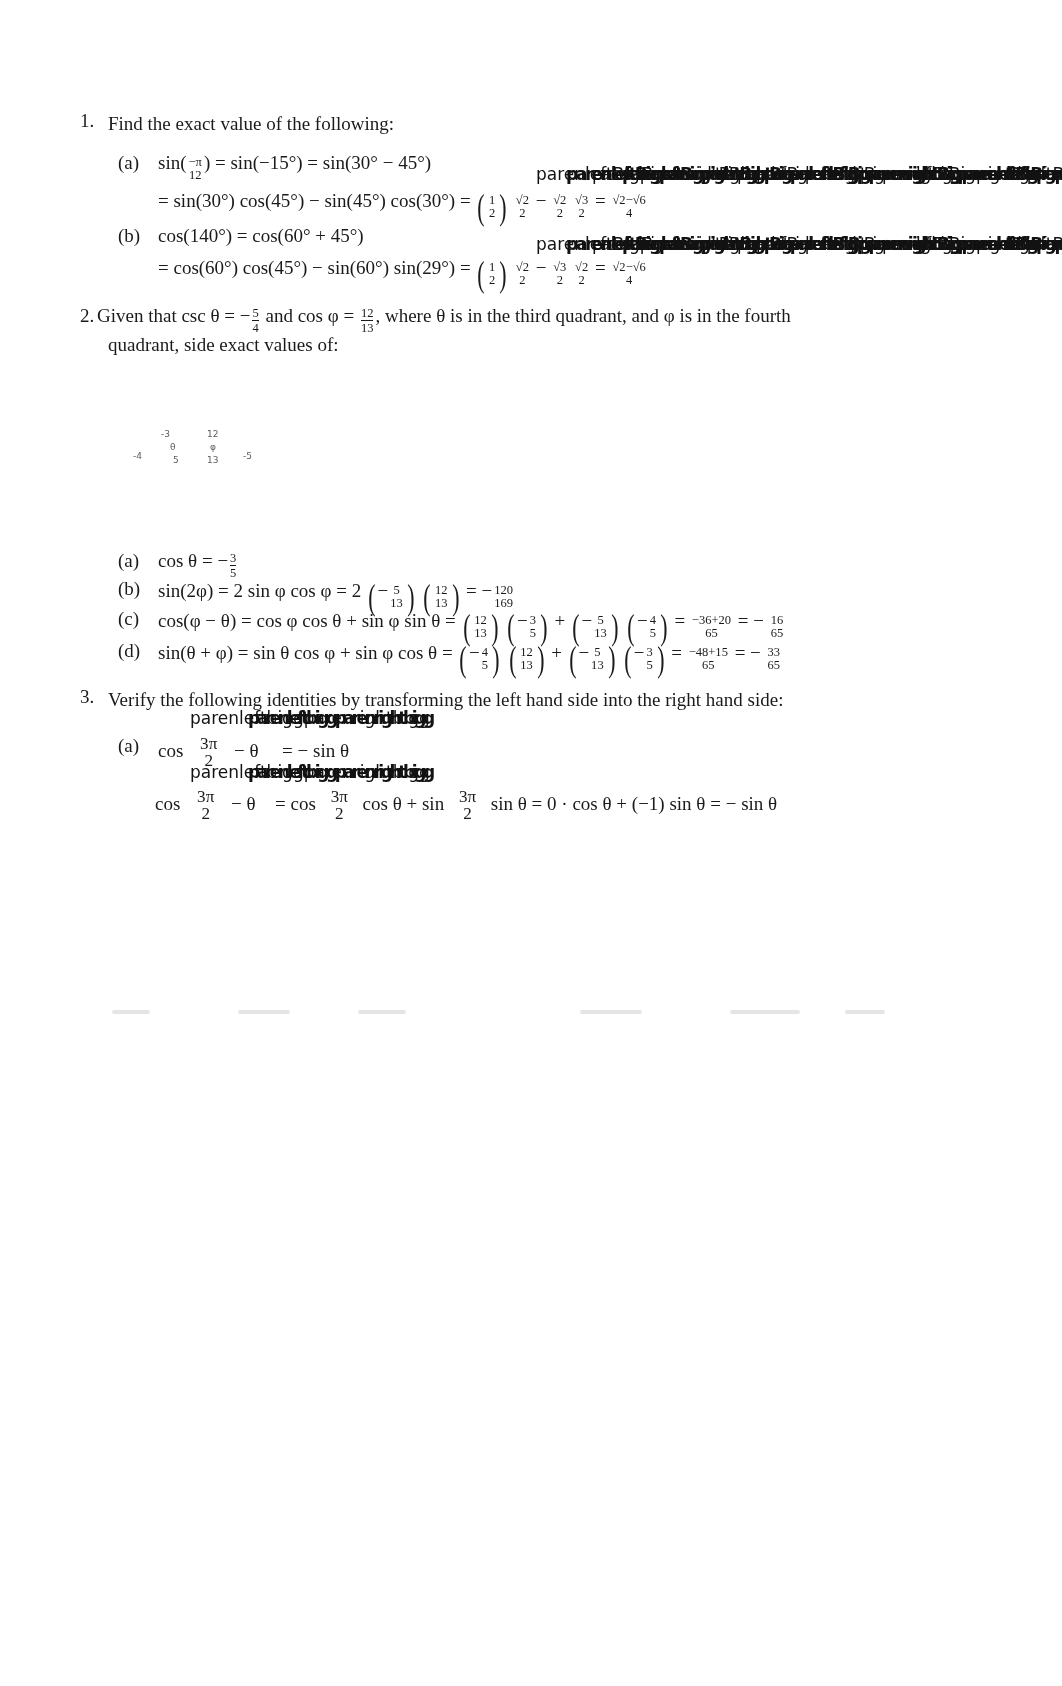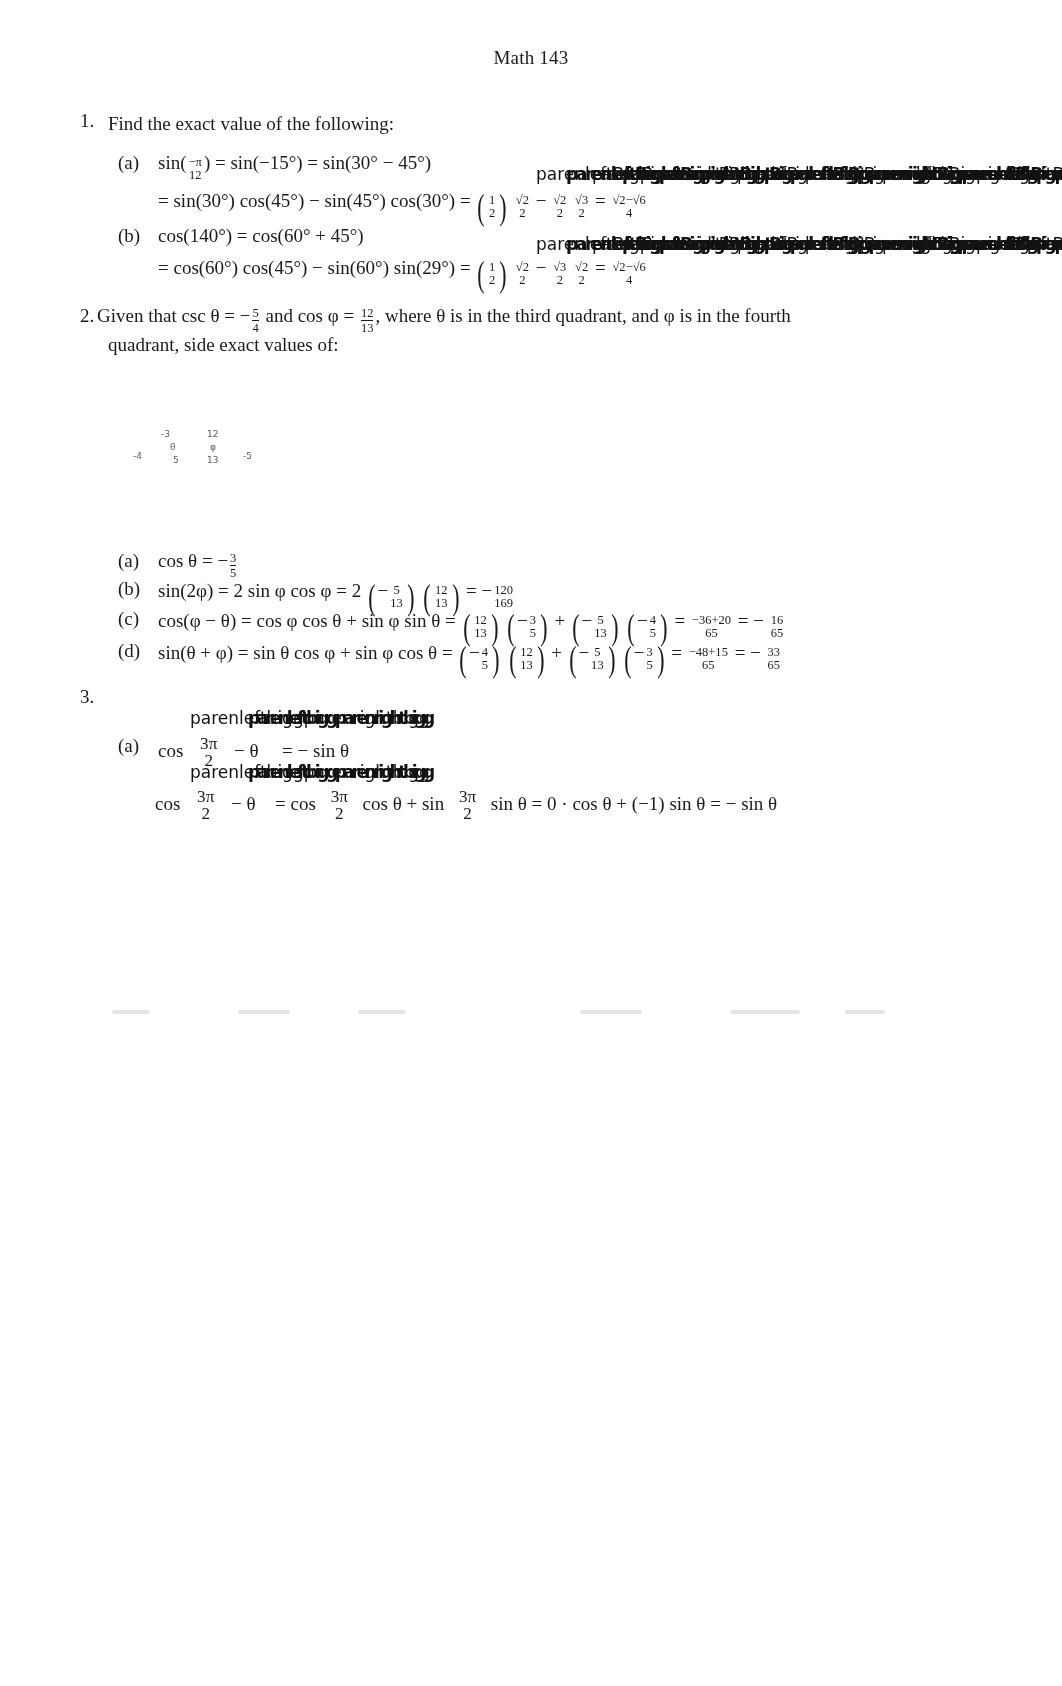--- a/index.html
+++ b/index.html
@@ -119,21 +119,20 @@
     height: 4px;
     border-radius: 2px;
     opacity: .55;
   }
   .sqrt { white-space: nowrap; }
 </style>
 </head>
 <body>
 
 <div class="doc-header">
-  <div class="line">Math 143</div>
 </div>
 
 <div class="problem" style="left:0;top:0;width:1062px;height:300px;">
 
   <div class="pnum" style="left:80px;top:110px;">1.</div>
   <div class="pbody" style="left:108px;top:110px;">
     <span>Find the </span><span class="italic">exact</span><span> value of the following:</span>
   </div>
 
   <div class="pnum" style="left:118px;top:152px;">(a)</div>
@@ -243,20 +242,21 @@
     <span>=</span>
     <span class="nbfrac"><span class="num">−48+15</span><span class="den">65</span></span>
     <span>= −</span>
     <span class="nbfrac"><span class="num">33</span><span class="den">65</span></span>
   </div>
 </div>
 
 <div class="problem" style="left:0;top:0;width:1062px;height:200px;">
 
   <div class="pnum" style="left:80px;top:686px;">3.</div>
+  <div class="pbody" style="left:108px;top:686px;">Verify the following identities by transforming the left hand side into the right hand side:</div>
 
   <div class="macro-artifact" style="left:190px;top:708px;width:220px;height:20px;">
     <span style="left:0px;">parenleftbiggparenrightbigg</span>
     <span class="b" style="left:58px;letter-spacing:-3.4px;">parenleftbiggparenrightbigg</span>
   </div>
 
   <div class="pnum" style="left:118px;top:735px;">(a)</div>
 
   <div class="math" style="position:absolute;left:158px;top:735px;">
     <span>cos</span>

